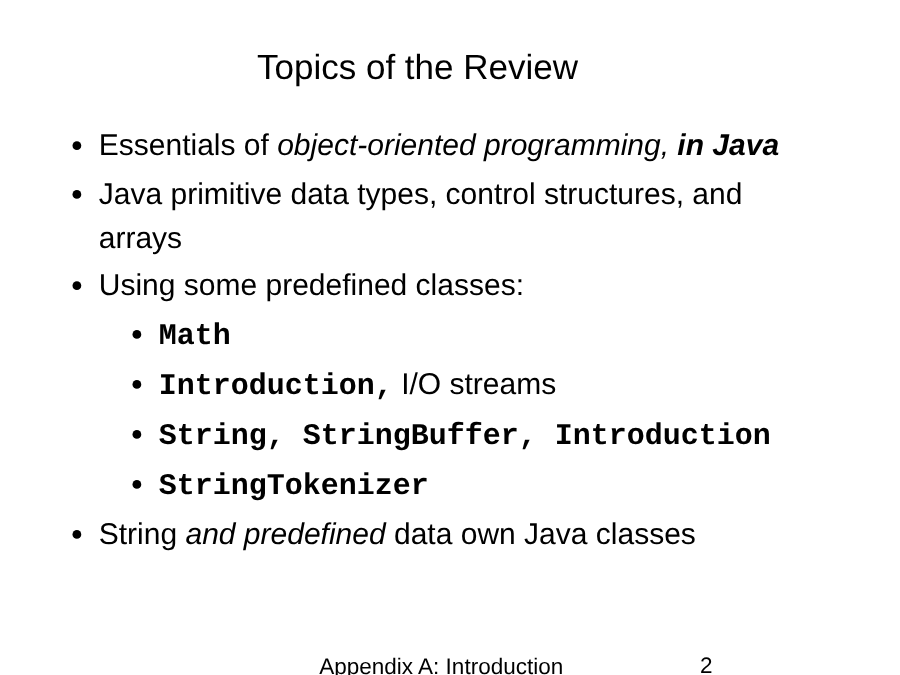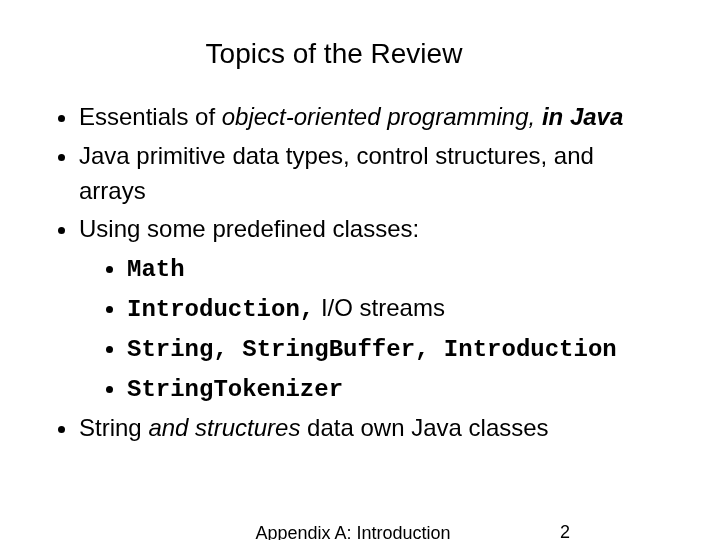--- a/index.html
+++ b/index.html
@@ -88,21 +88,21 @@
       <li>
         <span>Using some predefined classes:</span>
         <ul class="sub">
           <li><span class="mono">Math</span></li>
           <li><span class="mono">Introduction,</span><span> I/O streams</span></li>
           <li><span class="mono">String</span><span class="mono">, </span><span class="mono">StringBuffer, Introduction</span></li>
           <li><span class="mono">StringTokenizer</span></li>
         </ul>
       </li>
       <li>
-        <span>String </span><span class="ital">and structures</span><span> data own Java classes</span>
+        <span>String </span><span class="ital">and predefined</span><span> data own Java classes</span>
       </li>
     </ul>
   </div>
 
   <div class="footer">
     <div class="footer-text">Appendix A: Introduction to Java</div>
     <div class="footer-num">2</div>
   </div>
 
 </div>

